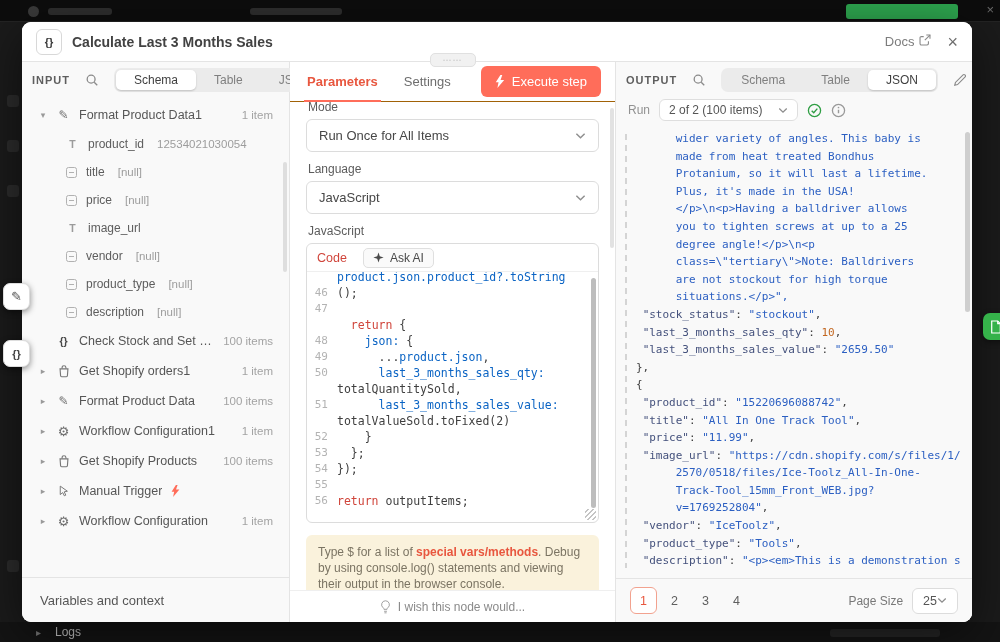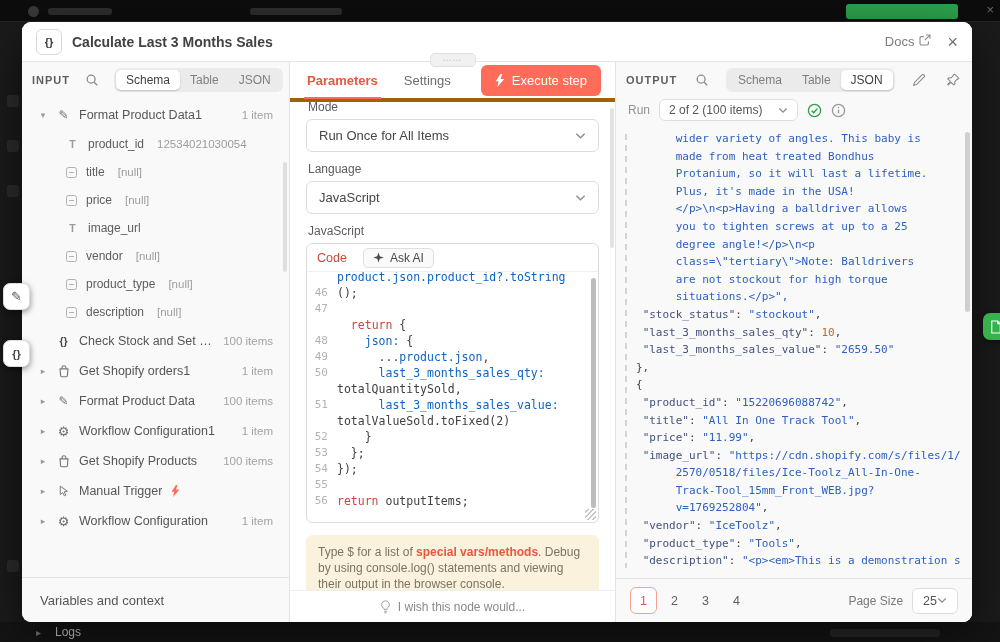--- a/index.html
+++ b/index.html
@@ -30,21 +30,21 @@
   .modal-title{font-size:14px;font-weight:bold;color:#424242}
   .header-right{margin-left:auto;display:flex;align-items:center;gap:16px}
   .docs{display:flex;align-items:flex-start;gap:5px;font-size:13px;color:#7c7c7c;cursor:pointer}
   .close-x{font-size:18px;color:#6f6f6f;line-height:1;cursor:pointer}
   .panels{flex:1;display:flex;min-height:0}
   
   .io-head{display:flex;align-items:center;gap:15px;padding:7px 10px;flex:none;height:36px}
   .io-title{font-size:11px;font-weight:bold;letter-spacing:.09em;color:#5e5e5e}
   .icon-btn{display:flex;align-items:center;justify-content:center;width:20px;height:20px;cursor:pointer}
   .seg{display:flex;background:#ebebeb;border-radius:7px;padding:2px;margin-left:auto}
-  .seg-item{font-size:12px;color:#7f7f7f;padding:3px 10px;border-radius:5px;cursor:pointer;white-space:nowrap}
+  .seg-item{font-size:12px;color:#7f7f7f;padding:3px 18px;border-radius:5px;cursor:pointer;white-space:nowrap}
   .seg-item.active{background:#fff;color:#3f3f3f;box-shadow:0 1px 2px rgba(0,0,0,.18)}
   
   .panel-input{width:268px;flex:none;background:#f9f9f9;border-right:1px solid #e4e4e4;display:flex;flex-direction:column;min-height:0}
   .tree{padding:2px 8px 0;overflow:hidden}
   .trow{display:flex;align-items:center;gap:7px;height:30px;padding:0 8px;font-size:12.5px;color:#565656;border-radius:5px;cursor:pointer}
   .trow .chev{width:10px;flex:none;color:#9a9a9a;font-size:9px;text-align:center}
   .trow .nico{width:17px;flex:none;display:flex;align-items:center;justify-content:center;color:#6d6d6d}
   .nico .g{font-size:13px}
   .nico .pen{font-size:12px}
   .nico .br{font-weight:bold;font-size:10.5px;color:#474747}
@@ -54,21 +54,21 @@
   .frow{display:flex;align-items:center;gap:9px;height:28px;padding-left:36px;font-size:12px;color:#5d5d5d;cursor:pointer}
   .frow .ficon{width:13px;flex:none;text-align:center;color:#9b9b9b;font-size:10.5px;font-weight:bold}
   .null-ic{width:11px;height:11px;flex:none;border:1px solid #b1b1b1;border-radius:2.5px;position:relative}
   .null-ic::after{content:"";position:absolute;left:2px;right:2px;top:4px;height:1.4px;background:#b1b1b1}
   .frow .fval{color:#9d9d9d;font-size:11.5px;margin-left:4px;white-space:nowrap}
   .input-footer{margin-top:auto;height:45px;flex:none;border-top:1px solid #e4e4e4;display:flex;align-items:center;padding:0 18px;font-size:13px;color:#565656;cursor:pointer}
   .in-scroll{position:absolute;right:2px;top:100px;width:4px;height:110px;border-radius:2px;background:#dedede}
   
   .panel-center{flex:1;background:#fff;display:flex;flex-direction:column;min-width:0;position:relative}
   .drag-handle{position:absolute;top:-9px;left:50%;transform:translateX(-50%);width:46px;height:14px;background:#f1f1f1;border:1px solid #e0e0e0;border-radius:5px;display:flex;align-items:center;justify-content:center;color:#b5b5b5;font-size:9px;letter-spacing:1px;z-index:6;cursor:grab}
-  .center-head{height:40px;flex:none;display:flex;align-items:center;padding:0 14px;border-bottom:4px solid #a16207;position:relative;background:#fff;z-index:4}
+  .center-head{height:40px;flex:none;display:flex;align-items:center;padding:0 14px;border-bottom:1px solid #a16207;position:relative;background:#fff;z-index:4}
   .ctab{font-size:13px;color:#6d6d6d;height:100%;display:flex;align-items:center;padding:0 3px;margin-right:20px;position:relative;cursor:pointer}
   .ctab.active{color:var(--accent_text);font-weight:bold}
   .ctab.active::after{content:"";position:absolute;left:0;right:0;bottom:-1px;height:2px;background:var(--accent)}
   .exec-btn{margin-left:auto;background:var(--accent);border:none;color:#fff;font-size:13px;font-family:inherit;border-radius:6px;padding:8px 14px;display:flex;align-items:center;gap:7px;cursor:pointer}
   .center-body{flex:1;min-height:0;overflow:hidden;padding:2px 16px 0;position:relative}
   .param-label{font-size:12px;color:#5c5c5c;margin:10px 2px 5px}
   .param-label.clipped{margin-top:-4px}
   .select{height:33px;border:1px solid #dcdcdc;border-radius:6px;background:#fff;display:flex;align-items:center;justify-content:space-between;padding:0 12px;font-size:13px;color:#474747;cursor:pointer}
   .editor{border:1px solid #dcdcdc;border-radius:6px;margin-top:4px;background:#fff;position:relative;overflow:hidden}
   .editor-head{display:flex;align-items:center;gap:16px;padding:4px 10px;height:28px;border-bottom:1px solid #efefef}

